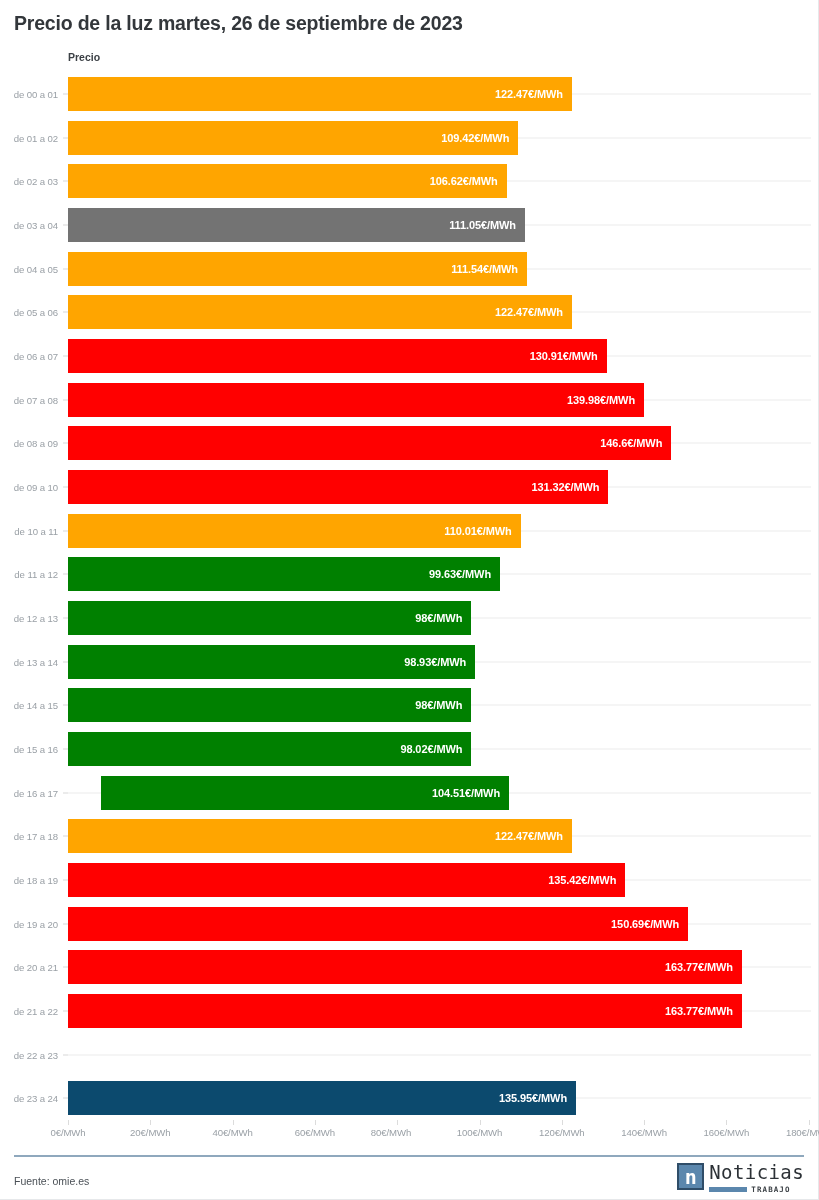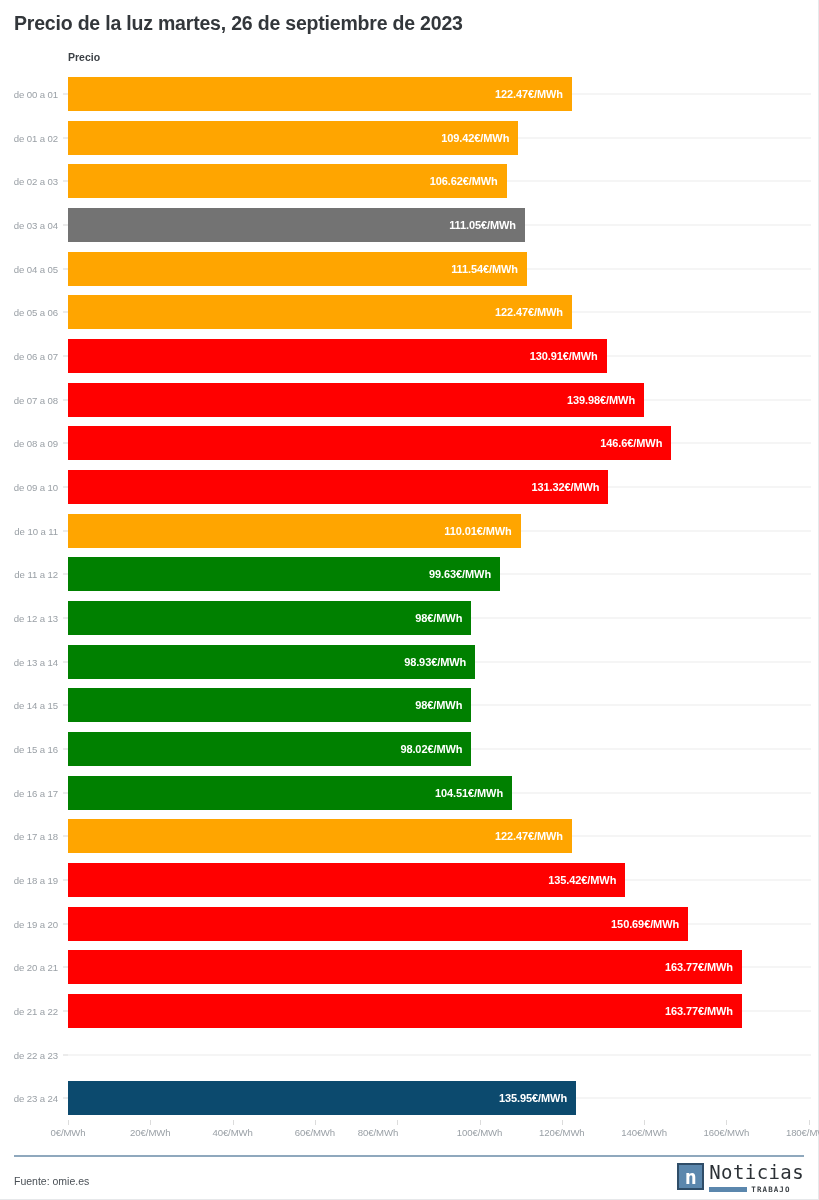--- a/index.html
+++ b/index.html
@@ -329,21 +329,21 @@
         <div class="row-tick"></div>
         <div class="row-label">de 15 a 16</div>
         <div class="bar" style="width: 403.352px; background: rgb(0, 128, 0);">
           <span class="bar-value">98.02€/MWh</span>
         </div>
       </div>
       <div class="row" style="top: 698.667px;">
         <div class="row-gridline"></div>
         <div class="row-tick"></div>
         <div class="row-label">de 16 a 17</div>
-        <div class="bar" style="width: 444px; background: rgb(0, 128, 0);">
+        <div class="bar" style="width: 408px; background: rgb(0, 128, 0); margin-left: 33px;">
           <span class="bar-value">104.51€/MWh</span>
         </div>
       </div>
       <div class="row" style="top: 742.333px;">
         <div class="row-gridline"></div>
         <div class="row-tick"></div>
         <div class="row-label">de 17 a 18</div>
         <div class="bar" style="width: 503.964px; background: rgb(255, 165, 0);">
           <span class="bar-value">122.47€/MWh</span>
         </div>
@@ -398,21 +398,21 @@
   <div id="xaxis">
       <div class="xtick" style="left: 68px;"></div>
       <div class="xlabel" style="left: 68px;">0€/MWh</div>
       <div class="xtick" style="left: 150.3px;"></div>
       <div class="xlabel" style="left: 150.3px;">20€/MWh</div>
       <div class="xtick" style="left: 232.6px;"></div>
       <div class="xlabel" style="left: 232.6px;">40€/MWh</div>
       <div class="xtick" style="left: 314.9px;"></div>
       <div class="xlabel" style="left: 314.9px;">60€/MWh</div>
       <div class="xtick" style="left: 397.2px;"></div>
-      <div class="xlabel" style="left: 378px;">80€/MWh</div>
+      <div class="xlabel" style="left: 391px;">80€/MWh</div>
       <div class="xtick" style="left: 479.5px;"></div>
       <div class="xlabel" style="left: 479.5px;">100€/MWh</div>
       <div class="xtick" style="left: 561.8px;"></div>
       <div class="xlabel" style="left: 561.8px;">120€/MWh</div>
       <div class="xtick" style="left: 644.1px;"></div>
       <div class="xlabel" style="left: 644.1px;">140€/MWh</div>
       <div class="xtick" style="left: 726.4px;"></div>
       <div class="xlabel" style="left: 726.4px;">160€/MWh</div>
       <div class="xtick" style="left: 808.7px;"></div>
       <div class="xlabel" style="left: 808.7px;">180€/MWh</div>

